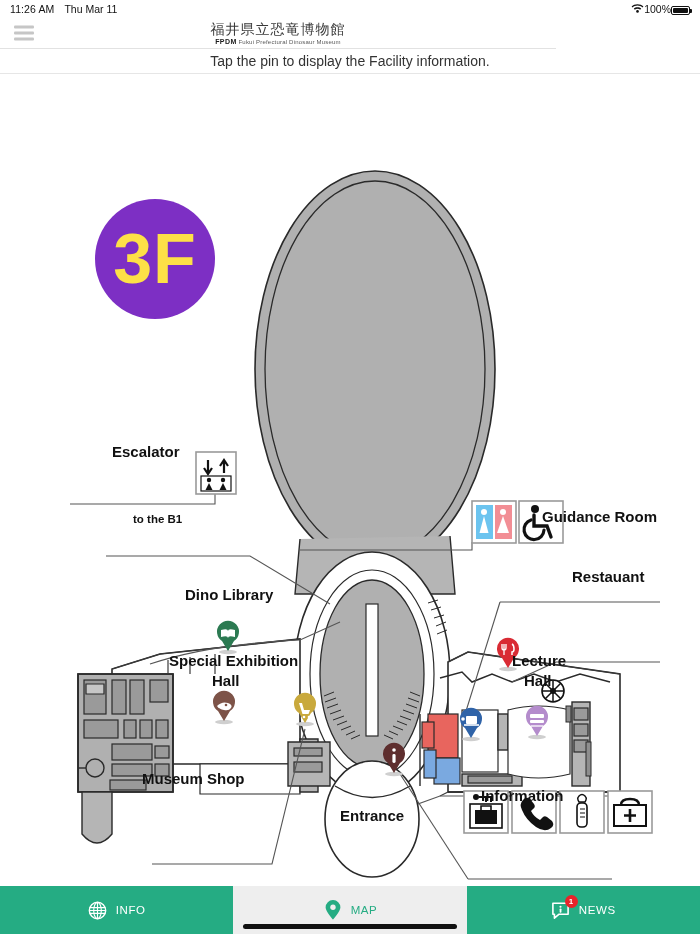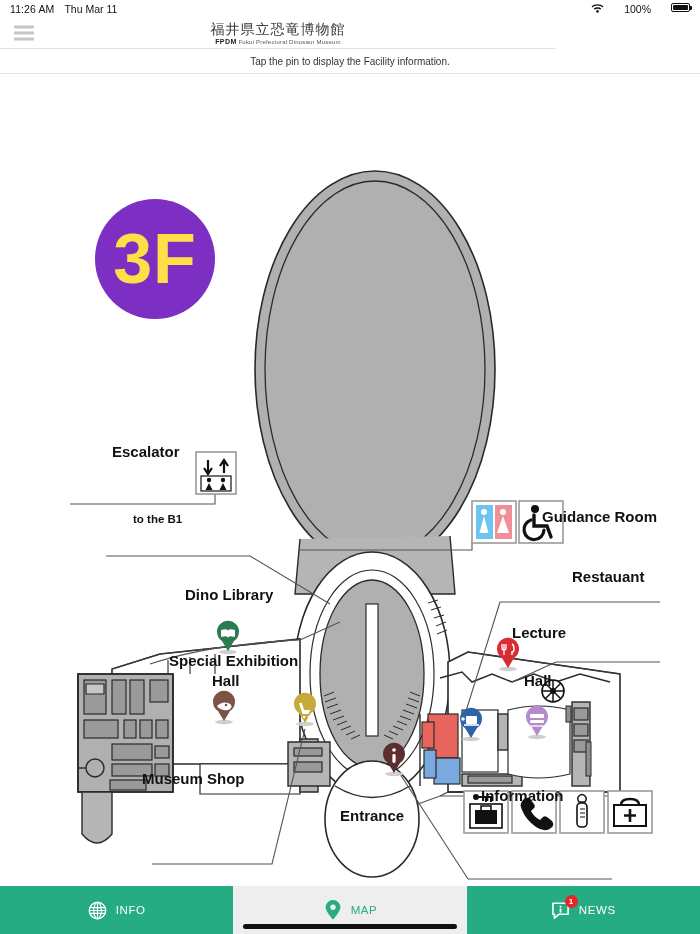--- a/index.html
+++ b/index.html
@@ -12,21 +12,21 @@
   #app { position: relative; width: 700px; height: 934px; background:#fff; }
 
   
   .statusbar {
     position: absolute; top:0; left:0; width:700px; height:18px;
     display:flex; align-items:center; padding:0 10px;
     font-size:10.5px; color:#111; background:#fff;
   }
   .sb-time { font-weight:400; letter-spacing:0.1px; }
   .sb-date { margin-left:10px; }
-  .sb-right { margin-left:auto; display:flex; align-items:flex-start; gap:20px; }
+  .sb-right { margin-left:auto; display:flex; align-items:flex-end; gap:0; }
   .sb-pct { font-size:10.5px; }
   .batt {
     width:19px; height:9px; border:1.2px solid #111; border-radius:2px;
     position:relative; display:inline-block;
   }
   .batt::after{ content:""; position:absolute; right:-3px; top:2.2px; width:2px; height:4px;
     background:#111; border-radius:0 1px 1px 0;}
   .batt i{ position:absolute; left:1px; top:1px; bottom:1px; width:15px; background:#111; border-radius:1px; display:block;}
 
   
@@ -40,21 +40,21 @@
   .hamburger span{ display:block; height:3px; background:#c6c6c6; border-radius:1px; }
   .brand { text-align:center; line-height:1; }
   .brand-jp { font-size:14px; color:#3a3a3a; letter-spacing:1px; font-family:"DejaVu Sans", sans-serif; }
   .brand-sub { margin-top:2px; font-size:6px; color:#5a5a5a; letter-spacing:0.2px; }
   .brand-sub b { font-size:7px; color:#1a1a1a; letter-spacing:0.4px; }
 
   
   .hintbar {
     position:absolute; top:49px; left:0; width:700px; height:25px;
     display:flex; align-items:center; justify-content:center;
-    font-size:10px; color:#333; background:#fff; border-bottom:1px solid #e6e6e6;
+    font-size:14px; color:#333; background:#fff; border-bottom:1px solid #e6e6e6;
   }
 
   
   .mapwrap {
     position:absolute; top:74px; left:0; width:700px; height:812px; background:#fff; overflow:hidden;
   }
   .mapwrap svg { display:block; }
 
   
   .floor-badge {
@@ -400,21 +400,21 @@
     <div class="mlabel sz15" style="left:212px; top:598px;">Hall</div>
 
     <div class="mlabel sz15" style="left:142px; top:696px;">Museum Shop</div>
 
     <div class="mlabel sz15" style="left:340px; top:733px;">Entrance</div>
 
     <div class="mlabel sz15" style="left:542px; top:434px;">Guidance Room</div>
 
     <div class="mlabel sz15" style="left:572px; top:494px;">Restauant</div>
 
-    <div class="mlabel sz15" style="left:512px; top:550px;">Lecture</div>
+    <div class="mlabel sz15" style="left:512px; top:578px;">Lecture</div>
     <div class="mlabel sz15" style="left:524px; top:598px;">Hall</div>
 
     <div class="mlabel sz15" style="left:481px; top:713px;">Information</div>
   </div>
 
   <div class="bottomnav">
 
     <div class="navitem">
       <span class="ico">
         <svg width="19" height="19" viewBox="0 0 20 20">

